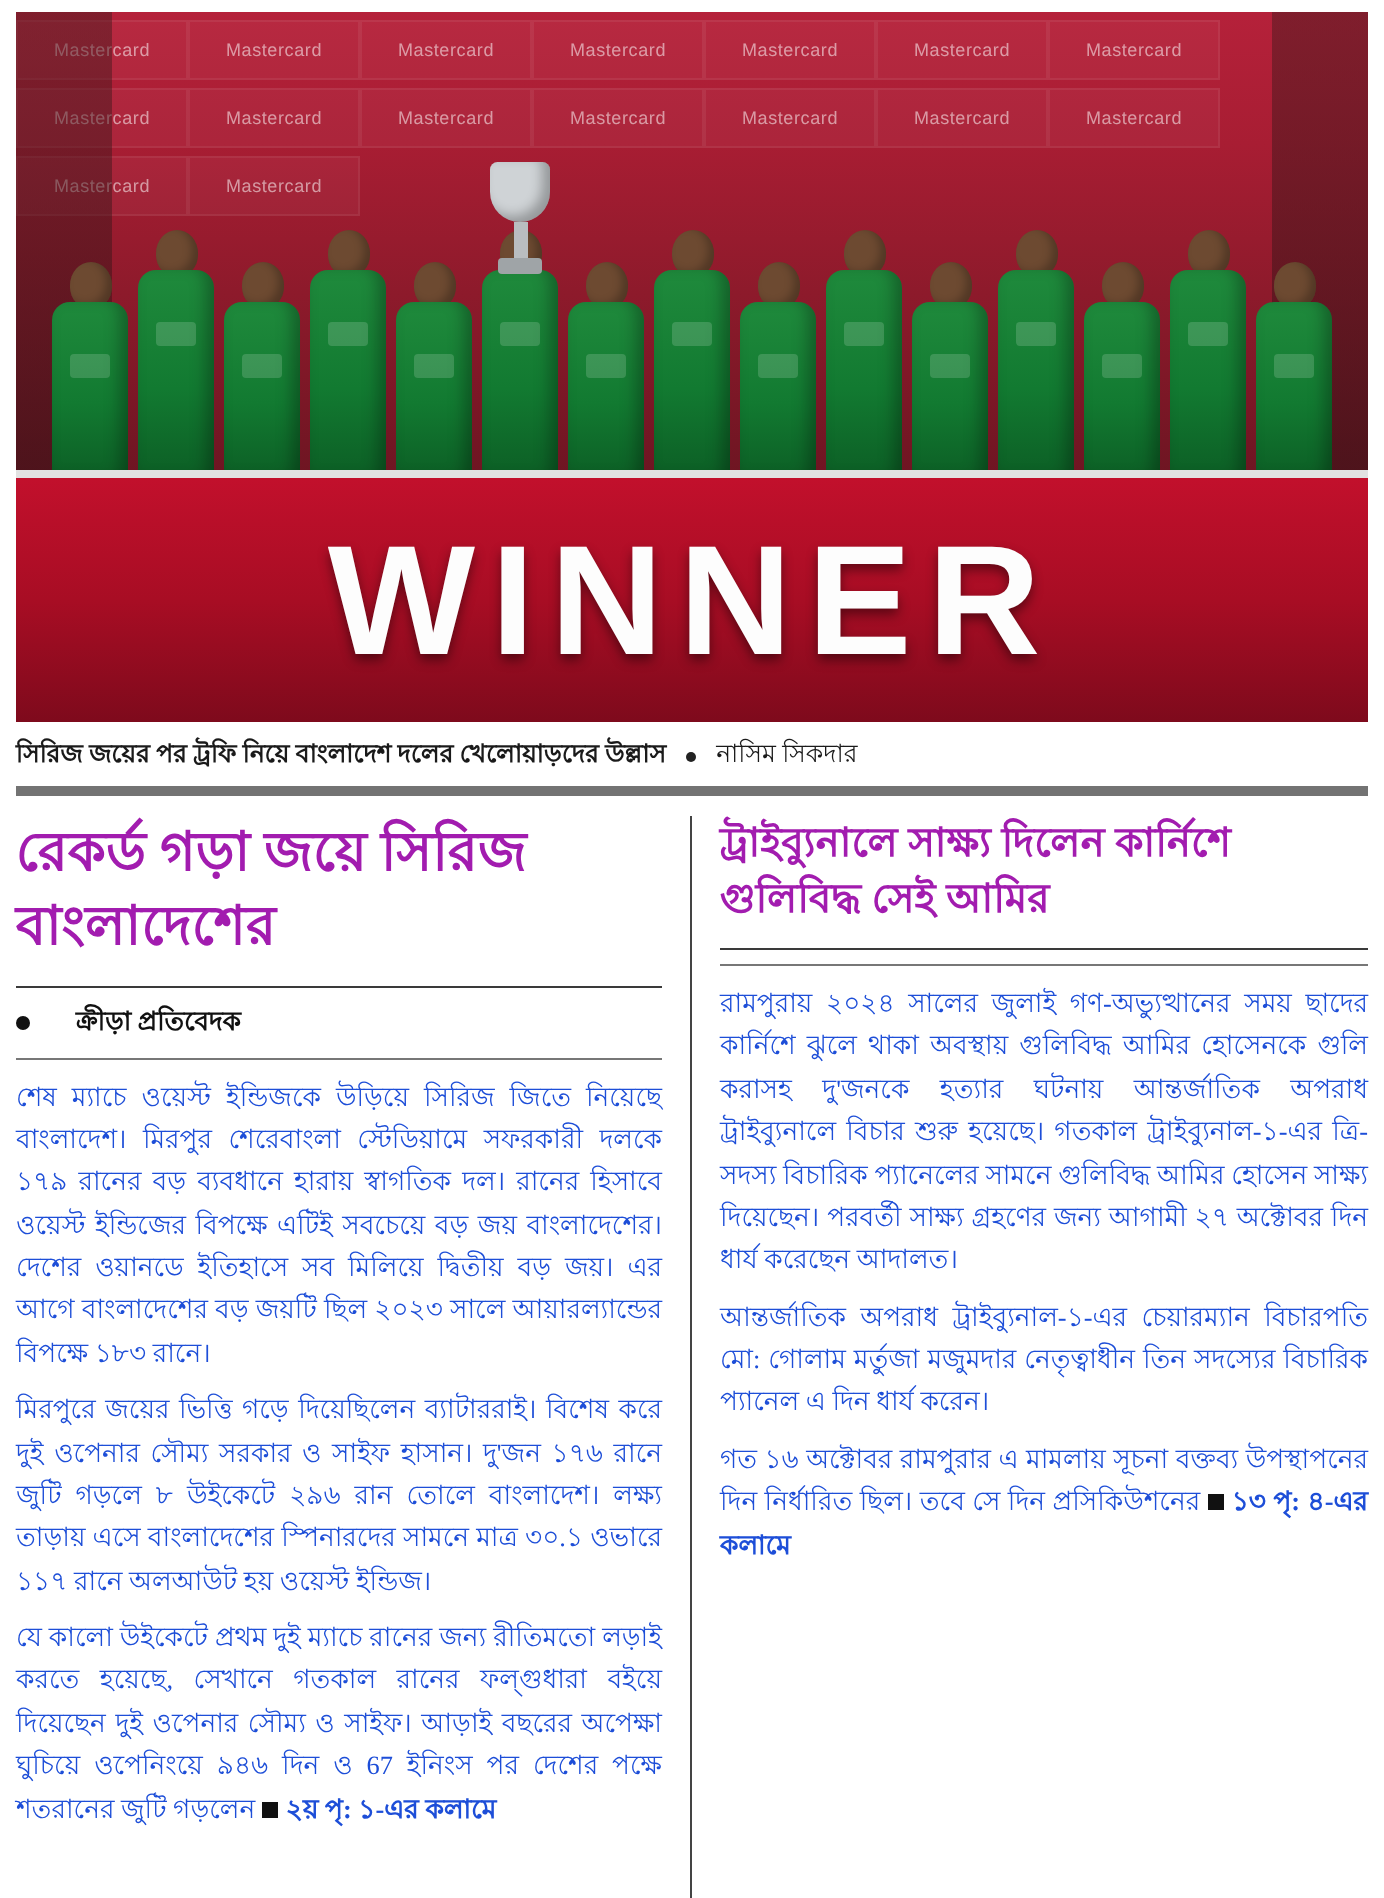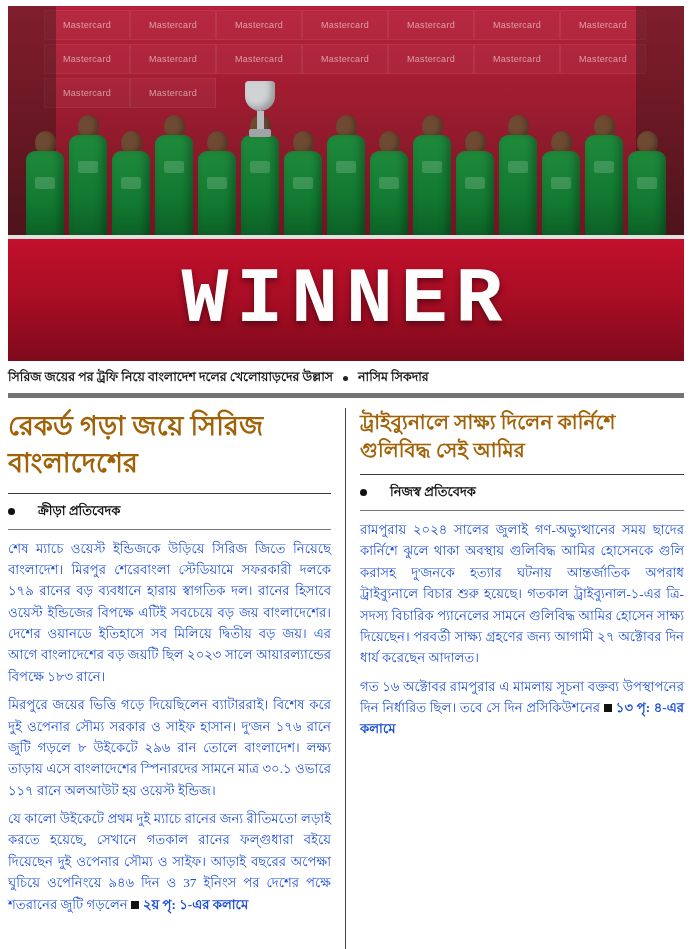--- a/index.html
+++ b/index.html
@@ -37,21 +37,20 @@
     background: linear-gradient(180deg, #b5213a 0%, #a81d33 28%, #8d1a2b 60%, #6d1522 100%);
   }
   .backdrop-logos {
     position: absolute;
     left: 0; top: 0; right: 0; height: 150px;
     display: flex;
     flex-wrap: wrap;
     align-content: flex-start;
     opacity: 0.55;
     overflow: hidden;
-    margin-left: 36px;
   }
   .backdrop-logos .lg {
     width: 86px;
     height: 30px;
     margin: 4px 0 0 0;
     display: flex;
     align-items: center;
     justify-content: center;
     font-family: "Liberation Sans", sans-serif;
     font-size: 9px;
@@ -67,21 +66,21 @@
     bottom: 0;
     height: 122px;
     background: linear-gradient(180deg,#c2102c 0%, #a80d24 50%, #7e0a1c 100%);
     border-top: 4px solid #e2e2e2;
   }
   .winner-text {
     position: absolute;
     left: 0; right: 0;
     bottom: 22px;
     text-align: center;
-    font-family: Liberation Mono, monospace;
+    font-family: Liberation Sans, sans-serif;
     font-weight: bold;
     font-size: 78px;
     letter-spacing: 8px;
     color: #fdfdfd;
     text-shadow: 0 3px 6px rgba(0,0,0,0.45);
     line-height: 1;
   }
   .team-row {
     position: absolute;
     left: 0; right: 0;
@@ -177,21 +176,21 @@
     padding-bottom: 5px;
     border-bottom: 5px solid #737373;
     font-size: 12.5px;
     font-weight: bold;
     color: #1a1a1a;
     display: flex;
     align-items: center;
     gap: 10px;
   }
   .caption .byline {
-    font-weight: bold;
+    font-weight: normal;
   }
   .caption .sep-dot {
     display: inline-block;
     width: 5px; height: 5px;
     background: #222;
     border-radius: 50%;
   }
 
   
   .columns {
@@ -205,21 +204,21 @@
     box-sizing: border-box;
   }
   .col.left { padding-right: 14px; border-right: 1px solid #444; }
   .col.right { padding-left: 14px; }
 
   .headline {
     font-size: 27px;
     font-weight: bold;
     line-height: 1.38;
     letter-spacing: 0.2px;
-    color: #a16207;
+    color: #a21caf;
     margin: 0 0 10px 0;
   }
   .headline.right-hl { font-size: 20px; line-height: 1.4; }
 
   .rule {
     border: 0;
     border-top: 1px solid #3a3a3a;
     margin: 2px 0 7px 0;
   }
   .reporter {
@@ -389,36 +388,33 @@
       <h1 class="headline">রেকর্ড গড়া জয়ে সিরিজ বাংলাদেশের</h1>
       <hr class="rule">
       <div class="reporter">
         <span class="bullet"></span>
         <span>ক্রীড়া প্রতিবেদক</span>
       </div>
       <hr class="rule-thin">
       <div class="body-text">
         <p class="first">শেষ ম্যাচে ওয়েস্ট ইন্ডিজকে উড়িয়ে সিরিজ জিতে নিয়েছে বাংলাদেশ। মিরপুর শেরেবাংলা স্টেডিয়ামে সফরকারী দলকে ১৭৯ রানের বড় ব্যবধানে হারায় স্বাগতিক দল। রানের হিসাবে ওয়েস্ট ইন্ডিজের বিপক্ষে এটিই সবচেয়ে বড় জয় বাংলাদেশের। দেশের ওয়ানডে ইতিহাসে সব মিলিয়ে দ্বিতীয় বড় জয়। এর আগে বাংলাদেশের বড় জয়টি ছিল ২০২৩ সালে আয়ারল্যান্ডের বিপক্ষে ১৮৩ রানে।</p>
         <p>মিরপুরে জয়ের ভিত্তি গড়ে দিয়েছিলেন ব্যাটাররাই। বিশেষ করে দুই ওপেনার সৌম্য সরকার ও সাইফ হাসান। দু'জন ১৭৬ রানে জুটি গড়লে ৮ উইকেটে ২৯৬ রান তোলে বাংলাদেশ। লক্ষ্য তাড়ায় এসে বাংলাদেশের স্পিনারদের সামনে মাত্র ৩০.১ ওভারে ১১৭ রানে অলআউট হয় ওয়েস্ট ইন্ডিজ।</p>
-        <p><span>যে কালো উইকেটে প্রথম দুই ম্যাচে রানের জন্য রীতিমতো লড়াই করতে হয়েছে, সেখানে গতকাল রানের ফল্গুধারা বইয়ে দিয়েছেন দুই ওপেনার সৌম্য ও সাইফ। আড়াই বছরের অপেক্ষা ঘুচিয়ে ওপেনিংয়ে ৯৪৬ দিন ও 37 ইনিংস পর দেশের পক্ষে শতরানের জুটি গড়লেন</span>
+        <p><span>যে কালো উইকেটে প্রথম দুই ম্যাচে রানের জন্য রীতিমতো লড়াই করতে হয়েছে, সেখানে গতকাল রানের ফল্গুধারা বইয়ে দিয়েছেন দুই ওপেনার সৌম্য ও সাইফ। আড়াই বছরের অপেক্ষা ঘুচিয়ে ওপেনিংয়ে ৯৪৬ দিন ও 67 ইনিংস পর দেশের পক্ষে শতরানের জুটি গড়লেন</span>
           <span class="jump"><span class="sq"></span><span>২য় পৃ: ১-এর কলামে</span></span>
         </p>
       </div>
     </div>
 
     <div class="col right">
       <h1 class="headline right-hl">ট্রাইব্যুনালে সাক্ষ্য দিলেন কার্নিশে গুলিবিদ্ধ সেই আমির</h1>
       <hr class="rule">
-      <div class="reporter">
-        <span class="bullet"></span>
-        <span>নিজস্ব প্রতিবেদক</span>
-      </div>
       <hr class="rule-thin">
       <div class="body-text">
         <p class="first">রামপুরায় ২০২৪ সালের জুলাই গণ-অভ্যুত্থানের সময় ছাদের কার্নিশে ঝুলে থাকা অবস্থায় গুলিবিদ্ধ আমির হোসেনকে গুলি করাসহ দু'জনকে হত্যার ঘটনায় আন্তর্জাতিক অপরাধ ট্রাইব্যুনালে বিচার শুরু হয়েছে। গতকাল ট্রাইব্যুনাল-১-এর ত্রি-সদস্য বিচারিক প্যানেলের সামনে গুলিবিদ্ধ আমির হোসেন সাক্ষ্য দিয়েছেন। পরবর্তী সাক্ষ্য গ্রহণের জন্য আগামী ২৭ অক্টোবর দিন ধার্য করেছেন আদালত।</p>
+        <p>আন্তর্জাতিক অপরাধ ট্রাইব্যুনাল-১-এর চেয়ারম্যান বিচারপতি মো: গোলাম মর্তুজা মজুমদার নেতৃত্বাধীন তিন সদস্যের বিচারিক প্যানেল এ দিন ধার্য করেন।</p>
         <p><span>গত ১৬ অক্টোবর রামপুরার এ মামলায় সূচনা বক্তব্য উপস্থাপনের দিন নির্ধারিত ছিল। তবে সে দিন প্রসিকিউশনের</span>
           <span class="jump"><span class="sq"></span><span>১৩ পৃ: ৪-এর কলামে</span></span>
         </p>
       </div>
     </div>
 
   </div>
 </div>
 
 </body></html>

